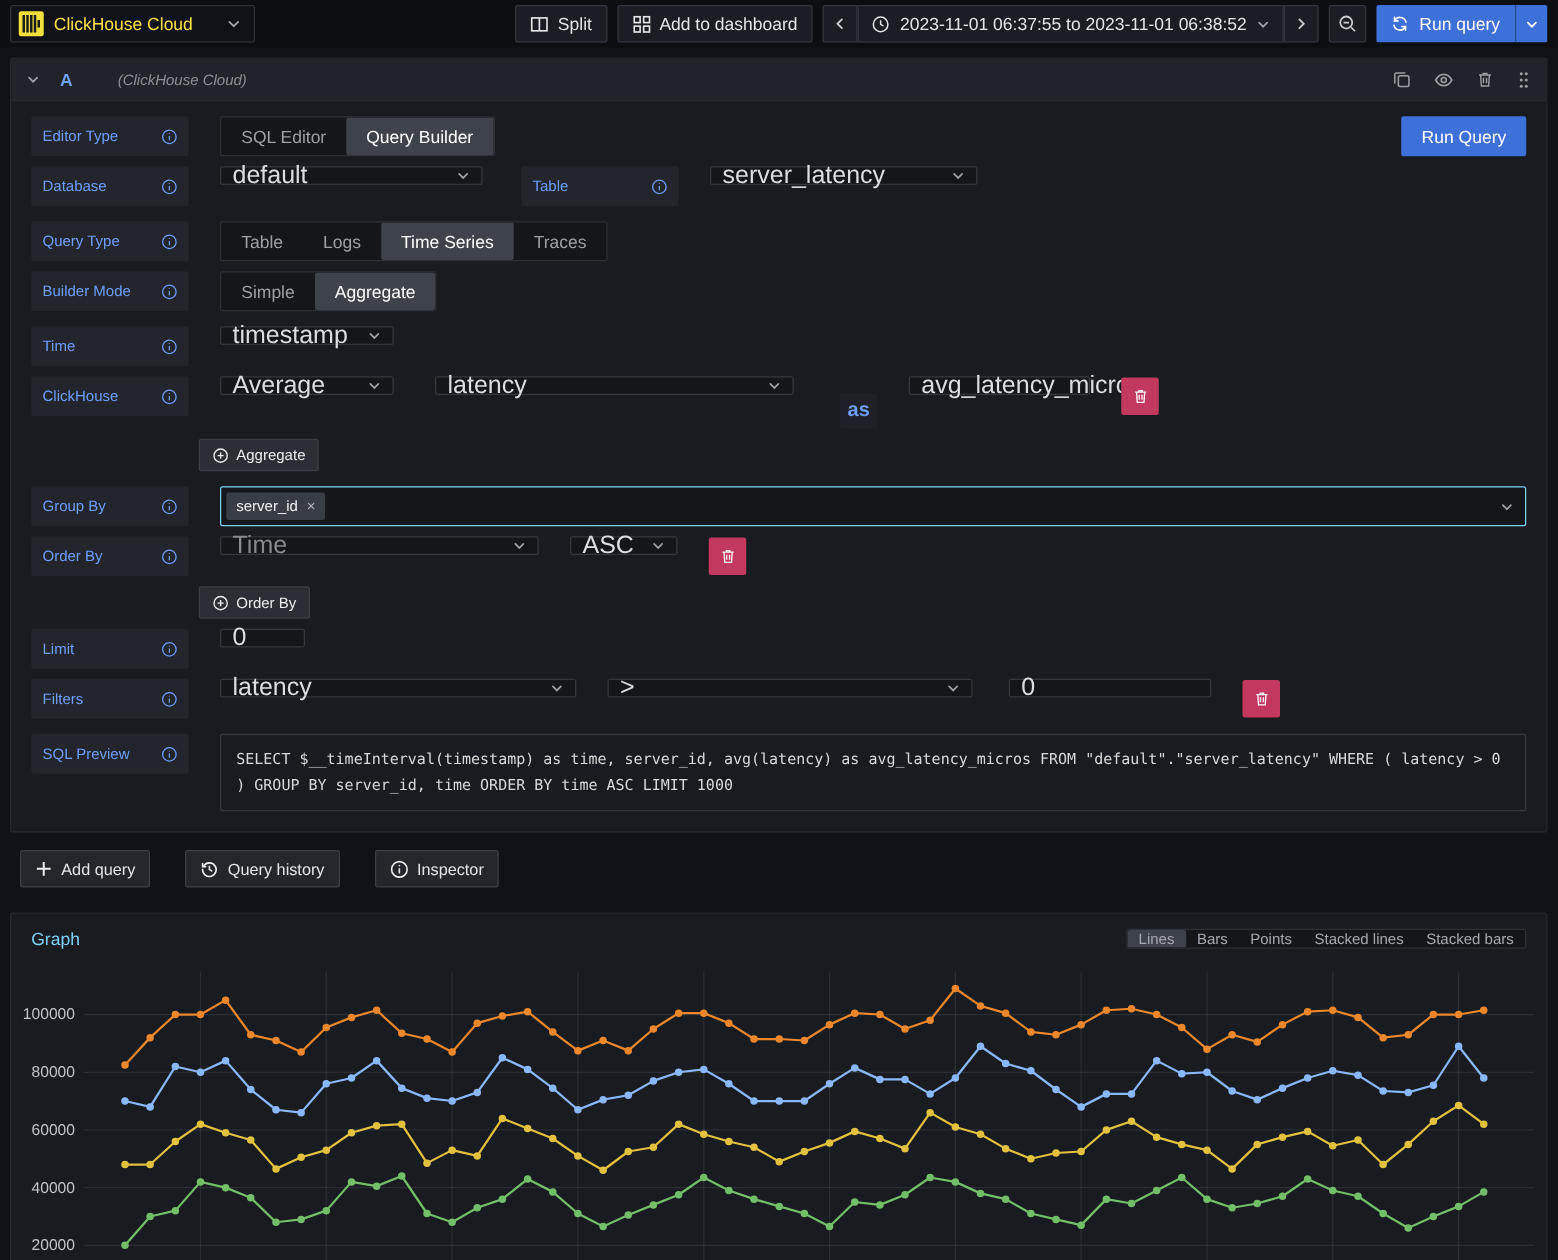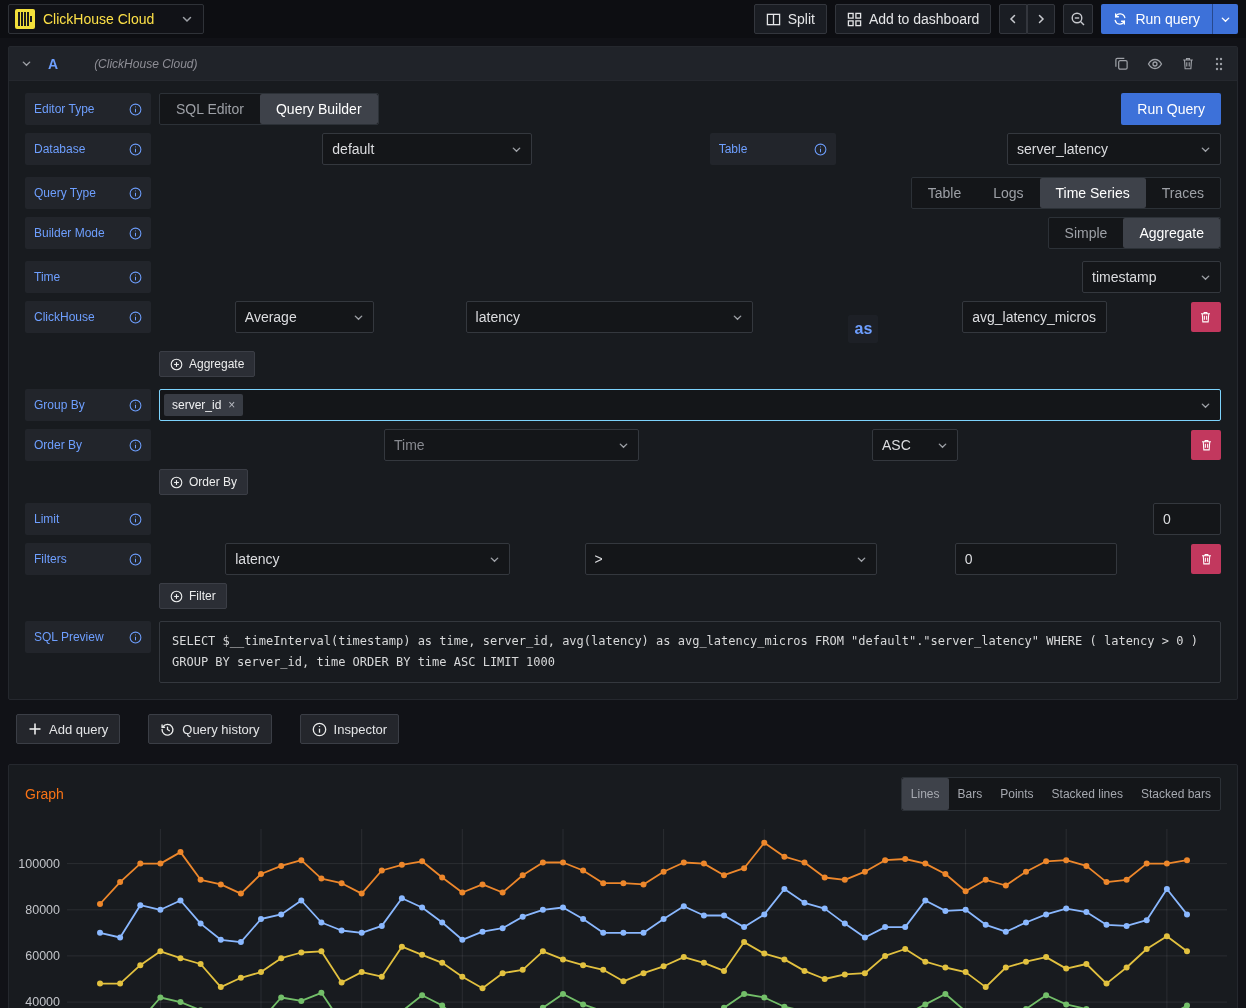--- a/index.html
+++ b/index.html
@@ -26,48 +26,48 @@
 
   
   .qpanel { margin:8px; background:#181b1f; border:1px solid #25282e; border-radius:2px; }
   .qheader { height:34px; background:#202329; display:flex; align-items:center; padding:0 12px; gap:10px; border-bottom:1px solid #25282e; }
   .qheader .refid { color:#6e9fff; font-weight:700; font-size:14px; margin-left:6px; cursor:pointer; }
   .qheader .hint { color:#8e8e96; font-style:italic; font-size:12px; margin-left:26px; }
   .qh-icons { margin-left:auto; display:flex; align-items:center; gap:18px; color:#9da0a6; }
   .qh-icons span { cursor:pointer; display:flex; }
   .qbody { padding:12px 16px 16px 16px; }
 
-  .frow { display:flex; align-items:flex-start; gap:8px; margin-bottom:8px;justify-content:space-between; }
+  .frow { display:flex; align-items:flex-start; gap:25px; margin-bottom:8px; }
   .label-chip { width:126px; min-width:126px; height:32px; background:#22252b; color:#6e9fff; font-size:12px; font-weight:500; display:flex; align-items:center; justify-content:space-between; padding:0 9px; border-radius:2px; }
-  .sel, .inp { height:32px; background:#141619; border:1px solid #34383e; border-radius:2px; display:flex; align-items:center; padding:0 9px; font-size:14px; color:#dcdde0; cursor:pointer; }
+  .sel, .inp { height:15px; background:#141619; border:1px solid #34383e; border-radius:2px; display:flex; align-items:center; padding:0 9px; font-size:20px; color:#dcdde0; cursor:pointer; }
   .sel { justify-content:space-between; }
   .sel .caret { color:#9da0a6; margin-left:8px; display:flex; }
   .placeholder { color:#87898f; }
   .radio-group { display:inline-flex; height:32px; background:#141619; border:1px solid #2c3137; border-radius:2px; overflow:hidden; }
-  .radio-group.small { height:34px; border-radius:2px; }
+  .radio-group.small { height:16px; border-radius:2px; }
   .radio-opt { display:flex; align-items:center; padding:0 16px; font-size:14px; font-weight:500; color:#9da0a6; cursor:pointer; }
   .radio-group.small .radio-opt { padding:0 9px; font-size:12px; color:#a6a9b0; }
   .radio-opt.active { background:#3e424a; color:#ffffff; border-radius:2px; }
   .as-chip { width:30px; height:28px; margin-top:14px; background:#1d2026; border-radius:2px; color:#6e9fff; font-size:16px; font-weight:700; display:flex; align-items:center; justify-content:center; }
   .trash-btn { width:30px; height:30px; margin-top:1px; background:#c2385e; border:none; border-radius:2px; display:flex; align-items:center; justify-content:center; color:#fff; cursor:pointer; }
   .add-btn { display:inline-flex; align-items:center; gap:6px; height:26px; padding:0 10px; background:#2b2e35; border:1px solid #3b3e46; border-radius:2px; color:#eceded; font-size:12px; font-weight:500; cursor:pointer; margin-left:134px; }
   .chip { display:inline-flex; align-items:center; gap:7px; background:#383c44; border-radius:2px; height:22px; padding:0 8px; font-size:12px; color:#f0f1f2; margin:4px 0 0 4px; }
   .chip .x { color:#b7bac0; cursor:pointer; font-size:12px; }
   .multisel { flex:1; min-height:32px; background:#141619; border:1px solid #7dd3fc; border-radius:2px; display:flex; align-items:flex-start; padding:0 9px 0 0; cursor:pointer; }
   .multisel .caret { margin-left:auto; color:#9da0a6; margin-top:10px; }
   .sql-box { flex:1; border:1px solid #34383e; border-radius:2px; padding:9px 12px; font-family:"DejaVu Sans Mono", monospace; font-size:12px; line-height:1.75; color:#d8d9da; background:#181b1f; word-break:break-all; }
   .run-query-inline { margin-left:auto; height:32px; padding:0 16px; background:#3d71d9; border:none; border-radius:2px; color:#fff; font-size:14px; font-weight:500; cursor:pointer; }
 
   .footer-btns { display:flex; gap:28px; padding:6px 16px 12px 16px; }
   .footer-btns .btn-sec { height:30px; background:#24262c; border-color:#3b3e46; font-size:13px; }
 
   
   .gpanel { margin:8px; background:#181b1f; border:1px solid #25282e; border-radius:2px; padding:8px; }
   .gheader { display:flex; align-items:center; padding:4px 8px 10px 8px; }
-  .gtitle { font-size:14px; font-weight:500; color:#f97316; }
+  .gtitle { font-size:14px; font-weight:500; color:#7dd3fc; }
   .gmodes { margin-left:auto; }
 
   svg.chart text { font-family:"Liberation Sans", sans-serif; }
   .grid-line { stroke:rgba(204,208,220,0.10); stroke-width:1; }
   .tick-text { fill:#c2c4c9; font-size:12.5px; }
 
   .icon { display:inline-flex; }
 </style>
 </head>
 <body>
@@ -108,20 +108,34 @@
           </svg>
         </span>
       <span>Add to dashboard</span>
     </div>
     <div class="time-group">
       <div class="tg-prev">
           <svg width="10" height="10" viewBox="0 0 10 10">
             <path d="M6.5 1.5L3 5l3.5 3.5" stroke="#c7c9ce" stroke-width="1.5" fill="none" stroke-linecap="round"></path>
           </svg>
         </div>
+      <div class="tg-main">
+        <span class="icon">
+            <svg width="15" height="15" viewBox="0 0 16 16" fill="none" stroke="#e4e5e7" stroke-width="1.3">
+              <circle cx="8" cy="8" r="6.2"></circle>
+              <path d="M8 4.5V8l2.5 1.5"></path>
+            </svg>
+          </span>
+        <span>2023-11-01 06:37:55 to 2023-11-01 06:38:52</span>
+        <span class="icon">
+            <svg width="11" height="11" viewBox="0 0 12 12">
+              <path d="M2.5 4.5L6 8l3.5-3.5" stroke="#9da0a6" stroke-width="1.5" fill="none" stroke-linecap="round"></path>
+            </svg>
+          </span>
+      </div>
       <div class="tg-next">
           <svg width="10" height="10" viewBox="0 0 10 10">
             <path d="M3.5 1.5L7 5 3.5 8.5" stroke="#c7c9ce" stroke-width="1.5" fill="none" stroke-linecap="round"></path>
           </svg>
         </div>
     </div>
     <div class="icon-btn-sq">
       <span class="icon">
           <svg width="16" height="16" viewBox="0 0 16 16" fill="none" stroke="#c7c9ce" stroke-width="1.4">
             <circle cx="7" cy="7" r="4.8"></circle>
@@ -460,30 +474,20 @@
             <svg width="11" height="11" viewBox="0 0 12 12">
               <path d="M2.5 4.5L6 8l3.5-3.5" stroke="currentColor" stroke-width="1.5" fill="none" stroke-linecap="round"></path>
             </svg>
           </span>
         </div>
       <div class="inp" style="width:162px; margin-left:4px">0</div>
       <button class="trash-btn">
           <svg width="13" height="14" viewBox="0 0 16 16" fill="none" stroke="#fff" stroke-width="1.3">
             <path d="M2.5 4h11M6.3 4V2.5h3.4V4M4 4l.7 10h6.6L12 4M6.6 6.5v5M9.4 6.5v5"></path>
           </svg>
-        </button>
-    </div>
-    <div class="frow">
-      <button class="add-btn">
-          <svg width="13" height="13" viewBox="0 0 14 14" fill="none" stroke="#eceded" stroke-width="1.2">
-            <circle cx="7" cy="7" r="5.7"></circle>
-            <line x1="7" y1="4.4" x2="7" y2="9.6"></line>
-            <line x1="4.4" y1="7" x2="9.6" y2="7"></line>
-          </svg>
-          <span>Filter</span>
         </button>
     </div>
 
     <div class="frow" style="margin-top:12px; margin-bottom:0">
       <div class="label-chip">
           <span>SQL Preview</span>
           <span class="icon">
             <svg width="13" height="13" viewBox="0 0 14 14" fill="none" stroke="#6e9fff" stroke-width="1.1">
               <circle cx="7" cy="7" r="5.8"></circle>
               <line x1="7" y1="6.2" x2="7" y2="10"></line>

